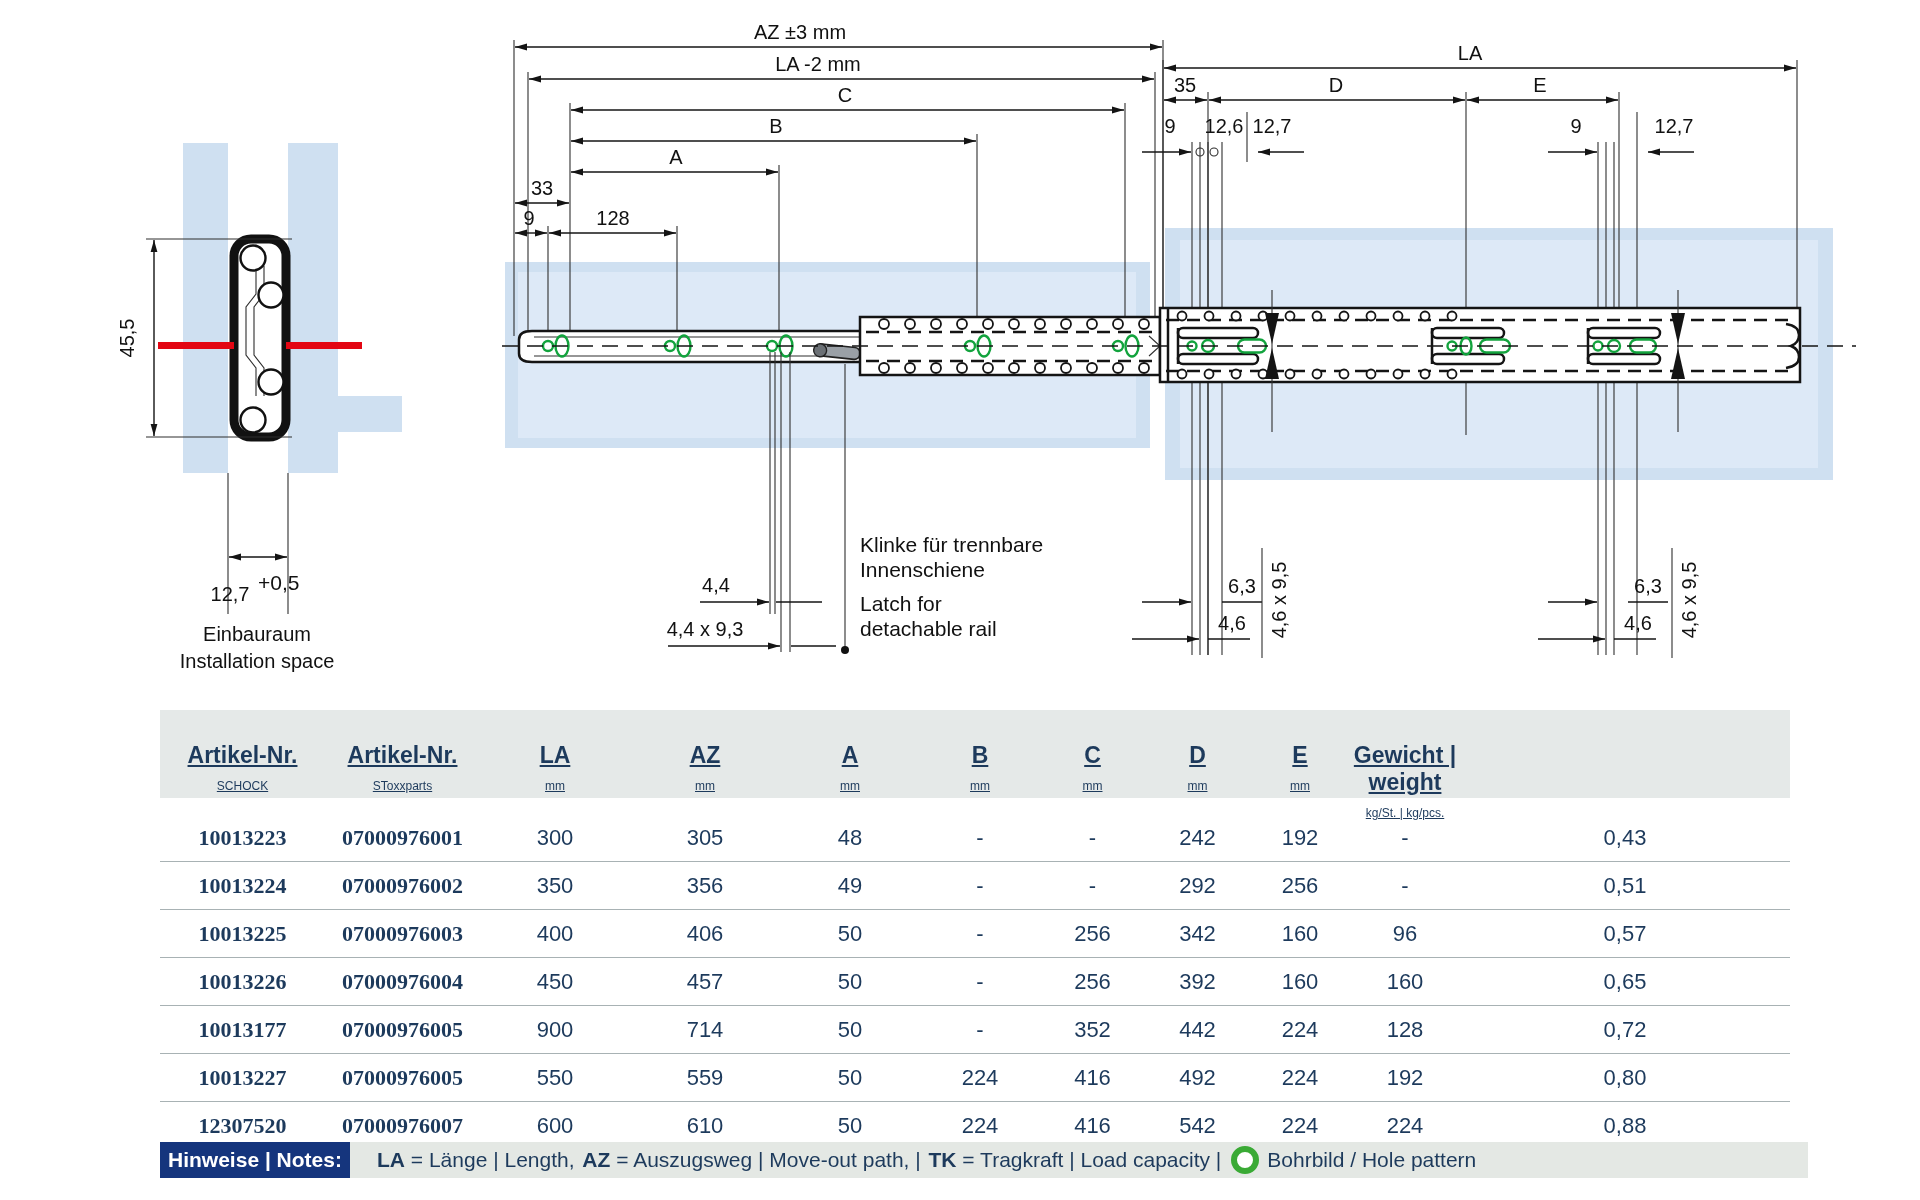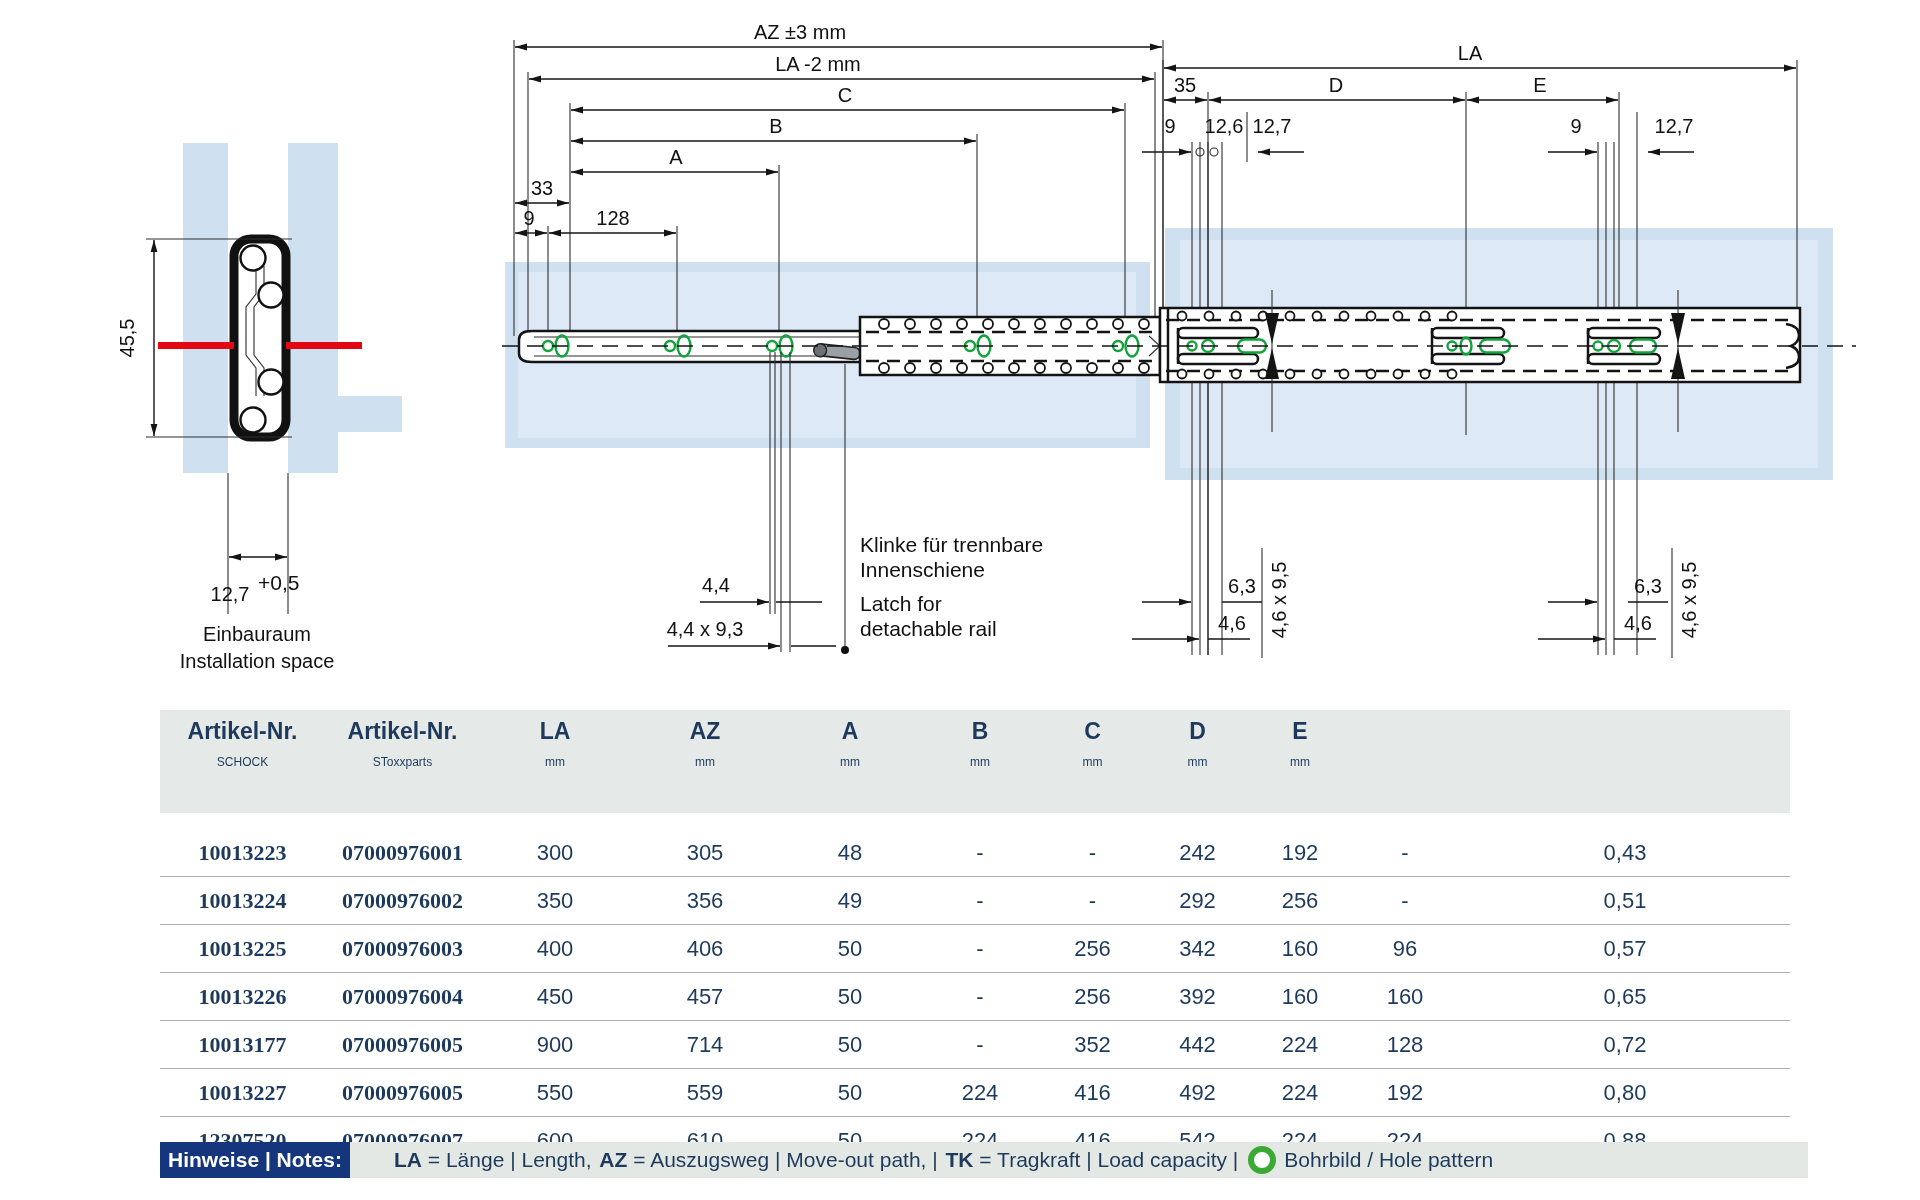--- a/index.html
+++ b/index.html
@@ -12,36 +12,36 @@
   .thk{stroke:#141414;stroke-width:2.5;fill:none;}
   .oln{fill:#fff;stroke:#141414;stroke-width:2.5;}
   .dsh{stroke:#141414;stroke-width:2.3;fill:none;stroke-dasharray:13 8;}
   .cl{stroke:#141414;stroke-width:1.3;fill:none;stroke-dasharray:16 9;}
   .grn{fill:none;stroke:#12a33d;stroke-width:2.4;}
   .ball{fill:#fff;stroke:#141414;stroke-width:1.8;}
   .arrfill{fill:#141414;}
 
   .table{position:absolute;left:160px;top:710px;width:1630px;color:#1d3a5c;}
   .thead{display:grid;grid-template-columns:165px 155px 150px 150px 140px 120px 105px 105px 100px 110px 330px;
-         background:#e5e9e8;height:103px;padding-top:8px;box-sizing:border-box;}
+         background:#e5e9e8;height:88px;padding-top:32px;box-sizing:border-box;text-decoration:underline;}
   .th{text-align:center;}
   .th1{font-weight:bold;font-size:23px;margin-bottom:10px;}
   .th2{font-size:12px;}
   .tbody{margin-top:16px;}
   .tr{display:grid;grid-template-columns:165px 155px 150px 150px 140px 120px 105px 105px 100px 110px 330px;
       height:47px;align-items:center;}
   .tr + .tr{border-top:1.5px solid #a8b2b4;}
   .td{text-align:center;font-size:22px;}
   .td.c0,.td.c1{font-weight:bold;font-family:Liberation Serif, serif;}
 
   .notes{position:absolute;left:160px;top:1142px;width:1648px;height:36px;display:flex;}
   .notes-label{width:190px;background:#15357d;color:#fff;font-weight:bold;font-size:21px;
                display:flex;align-items:center;justify-content:center;}
   .notes-text{flex:1;background:#e4e8e4;color:#1d3a5c;font-size:21px;display:flex;align-items:center;
-              padding-left:42px;}
+              padding-left:25px;}
   .notes-text b{margin-left:2px;}
   .ring{display:inline-block;width:16px;height:16px;border-radius:50%;border:6px solid #3aaa35;background:#fff;margin:0 8px 0 10px;}
 </style>
 </head>
 <body>
 
 
 
 <svg id="dwg" width="1920" height="700" viewBox="0 0 1920 700">
   <defs>
@@ -345,20 +345,24 @@
         <div class="th2">mm</div>
       </div>
     <div class="th">
         <div class="th1">D</div>
         <div class="th2">mm</div>
       </div>
     <div class="th">
         <div class="th1">E</div>
         <div class="th2">mm</div>
       </div>
+    <div class="th">
+        <div class="th1">Gewicht | weight</div>
+        <div class="th2">kg/St. | kg/pcs.</div>
+      </div>
   </div>
   <div class="tbody" id="tbody">
       <div class="tr">
         <div class="td c0">10013223</div>
         <div class="td c1">07000976001</div>
         <div class="td c2">300</div>
         <div class="td c3">305</div>
         <div class="td c4">48</div>
         <div class="td c5">-</div>
         <div class="td c6">-</div>

